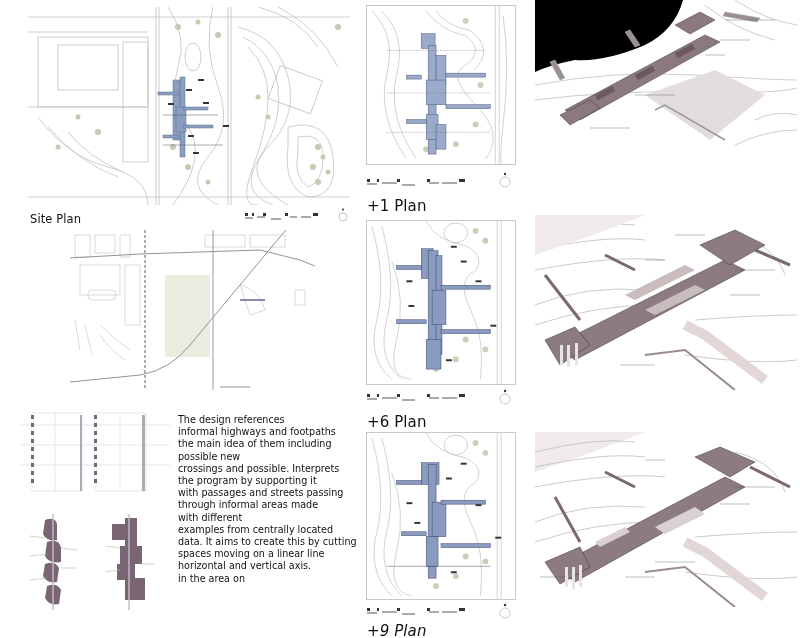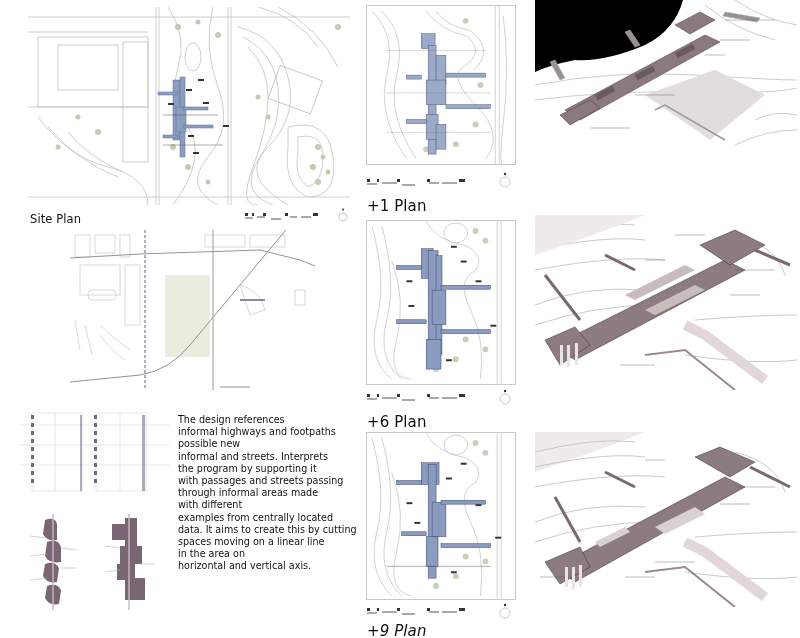--- a/index.html
+++ b/index.html
@@ -204,31 +204,32 @@
       <line x1="80" y1="34" x2="95" y2="36"></line>
         <line x1="115" y1="52" x2="130" y2="52"></line>
         <line x1="80" y1="60" x2="95" y2="58"></line>
     </g>
   </svg>
 </div>
 
 <div class="desc">
   <span>The design references</span>
   <span>informal highways and footpaths</span>
+  <span>the main idea of them including</span>
   <span>possible new</span>
-  <span>informal and streets. Interprets</span>
+  <span>crossings and possible. Interprets</span>
   <span>the program by supporting it</span>
   <span>with passages and streets passing</span>
   <span>through informal areas made</span>
   <span>with different</span>
   <span>examples from centrally located</span>
   <span>data. It aims to create this by cutting</span>
   <span>spaces moving on a linear line</span>
+  <span>horizontal and vertical axis.</span>
   <span>in the area on</span>
-  <span>horizontal and vertical axis.</span>
 </div>
 
 <div class="panel" style="left:366px; top:5px; width:150px; height:160px; border:1px solid #c8c8c8;">
   <svg viewBox="0 0 150 160">
     <g stroke="#bdbdbd" stroke-width="0.7" fill="none">
       <path d="M5 5 Q30 30 20 70 T40 155"></path>
         <path d="M15 5 Q40 30 30 70 T50 155"></path>
       <path d="M60 5 Q75 25 100 30 Q120 45 100 60 Q80 70 110 100 T120 155"></path>
       <path d="M70 5 Q80 20 105 25 Q130 45 108 65"></path>
       <line x1="130" y1="0" x2="130" y2="160"></line>

